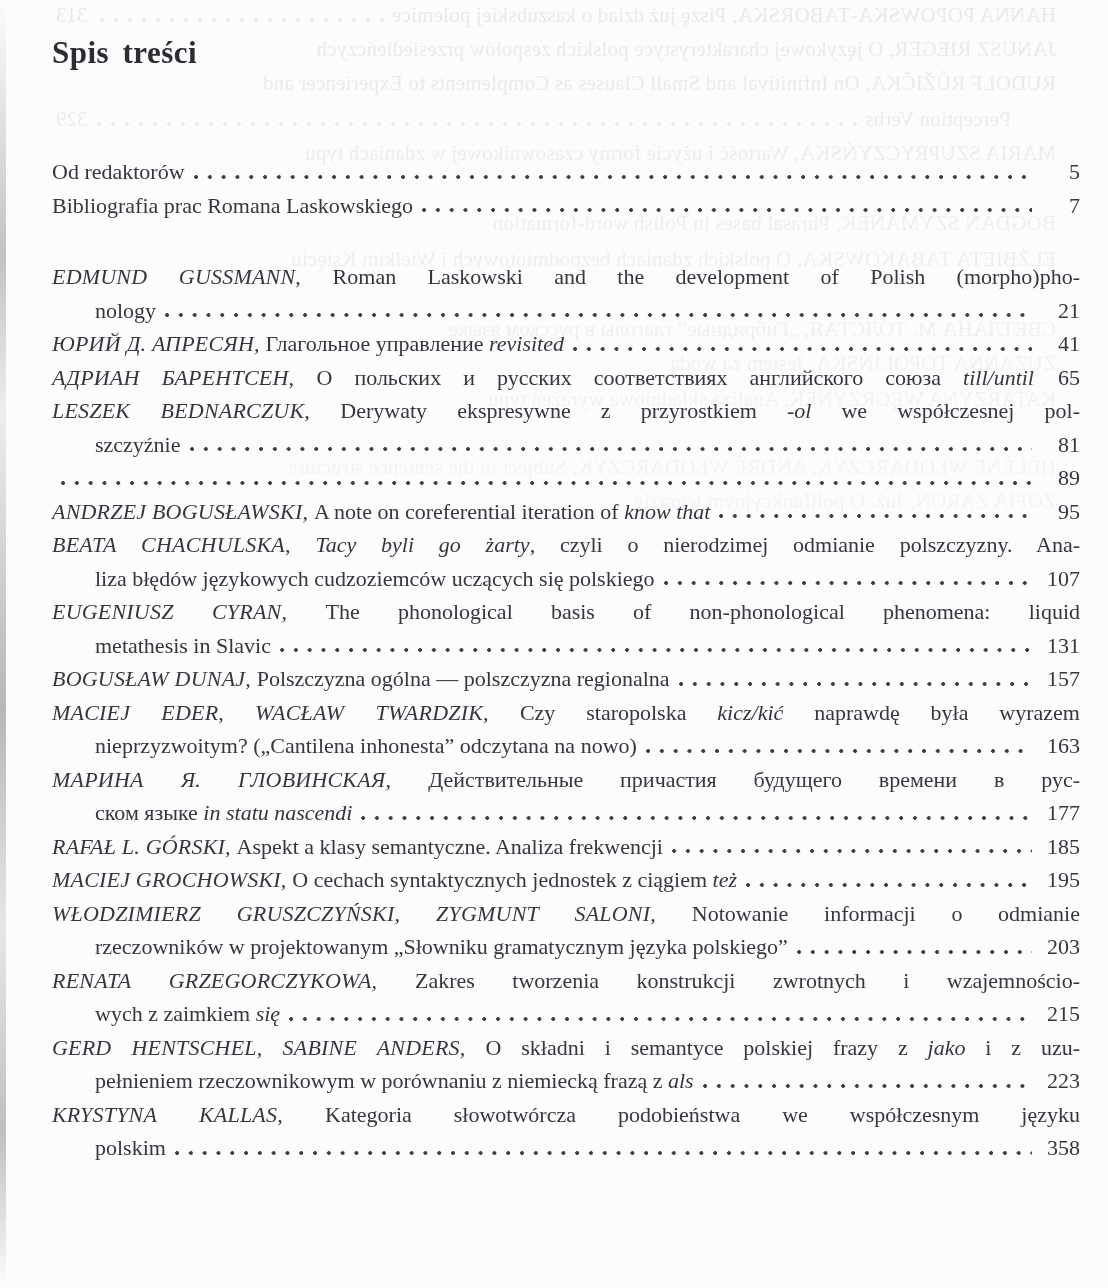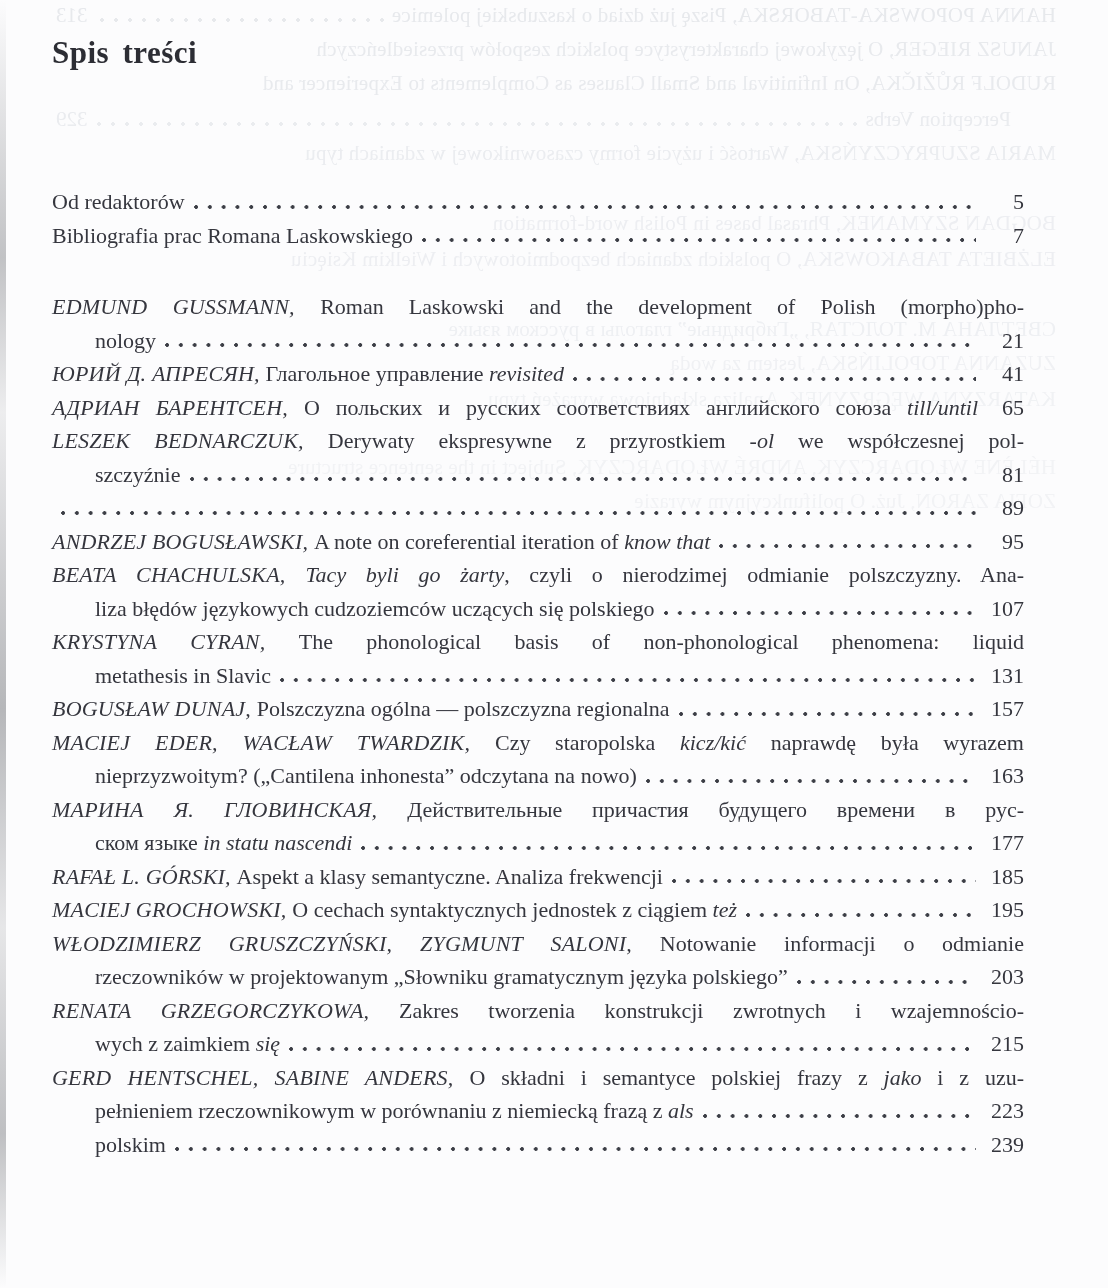--- a/index.html
+++ b/index.html
@@ -41,26 +41,26 @@
     white-space:nowrap;overflow:hidden;
   }
   .btxt{letter-spacing:.2px;}
   .bdots{
     flex:1;height:4px;margin:0 6px 0 8px;align-self:baseline;
     background-image:radial-gradient(circle at 2px 2px, currentColor 1.6px, rgba(0,0,0,0) 2px);
     background-size:14px 4px;background-repeat:repeat-x;
   }
   .bpg{flex:none;}
   
-  .content{position:relative;z-index:2;padding:30px 84px 0 52px;}
+  .content{position:relative;z-index:2;padding:30px 28px 0 52px;}
   .title{
     font-size:31px;font-weight:700;line-height:46px;margin:0;
     letter-spacing:.5px;word-spacing:5px;color:#2c2d34;
   }
-  .toc{margin-top:109px;font-size:22px;}
+  .toc{margin-top:79px;font-size:22px;}
   .entry.gap-after{margin-bottom:38px;}
   .line{display:flex;align-items:baseline;height:33.5px;line-height:33.5px;}
   .line.indent{padding-left:43px;}
   .txt{white-space:nowrap;}
   .line.justify .txt{flex:1;white-space:normal;text-align:justify;text-align-last:justify;}
   .txt i{}
   .caps{letter-spacing:.2px;font-style:italic;}
   .dots{
     flex:1;height:4.4px;margin:0 2px 0 9px;
     background-image:radial-gradient(circle at 2.2px 2.2px, #3b3d45 1.75px, rgba(0,0,0,0) 2.2px);
@@ -182,21 +182,21 @@
             <span class="txt"><span class="caps">BEATA CHACHULSKA, </span><i>Tacy byli go żarty</i><span>, czyli o nierodzimej odmianie polszczyzny. Ana-</span></span>
           </div>
           <div class="line indent">
             <span class="txt"><span>liza błędów językowych cudzoziemców uczących się polskiego</span></span>
             <span class="dots"></span>
             <span class="pg">107</span>
           </div>
         </div>
         <div class="entry">
           <div class="line justify">
-            <span class="txt"><span class="caps">KRYSTYNA CYRAN, </span><span>The phonological basis of non-phonological phenomena: liquid</span></span>
+            <span class="txt"><span class="caps">EUGENIUSZ CYRAN, </span><span>The phonological basis of non-phonological phenomena: liquid</span></span>
           </div>
           <div class="line indent">
             <span class="txt"><span>metathesis in Slavic</span></span>
             <span class="dots"></span>
             <span class="pg">131</span>
           </div>
         </div>
         <div class="entry">
           <div class="line">
             <span class="txt"><span class="caps">BOGUSŁAW DUNAJ, </span><span>Polszczyzna ogólna — polszczyzna regionalna</span></span>
@@ -262,22 +262,25 @@
           <div class="line justify">
             <span class="txt"><span class="caps">GERD HENTSCHEL, SABINE ANDERS, </span><span>O składni i semantyce polskiej frazy z </span><i>jako</i><span> i z uzu-</span></span>
           </div>
           <div class="line indent">
             <span class="txt"><span>pełnieniem rzeczownikowym w porównaniu z niemiecką frazą z </span><i>als</i></span>
             <span class="dots"></span>
             <span class="pg">223</span>
           </div>
         </div>
         <div class="entry">
+          <div class="line justify">
+            <span class="txt"><span class="caps">KRYSTYNA KALLAS, </span><span>Kategoria słowotwórcza podobieństwa we współczesnym języku</span></span>
+          </div>
           <div class="line indent">
             <span class="txt"><span>polskim</span></span>
             <span class="dots"></span>
-            <span class="pg">239</span>
+            <span class="pg">358</span>
           </div>
         </div>
       </div>
   </div>
   <div class="scan-edge"></div>
 </div>
 
 </body></html>

